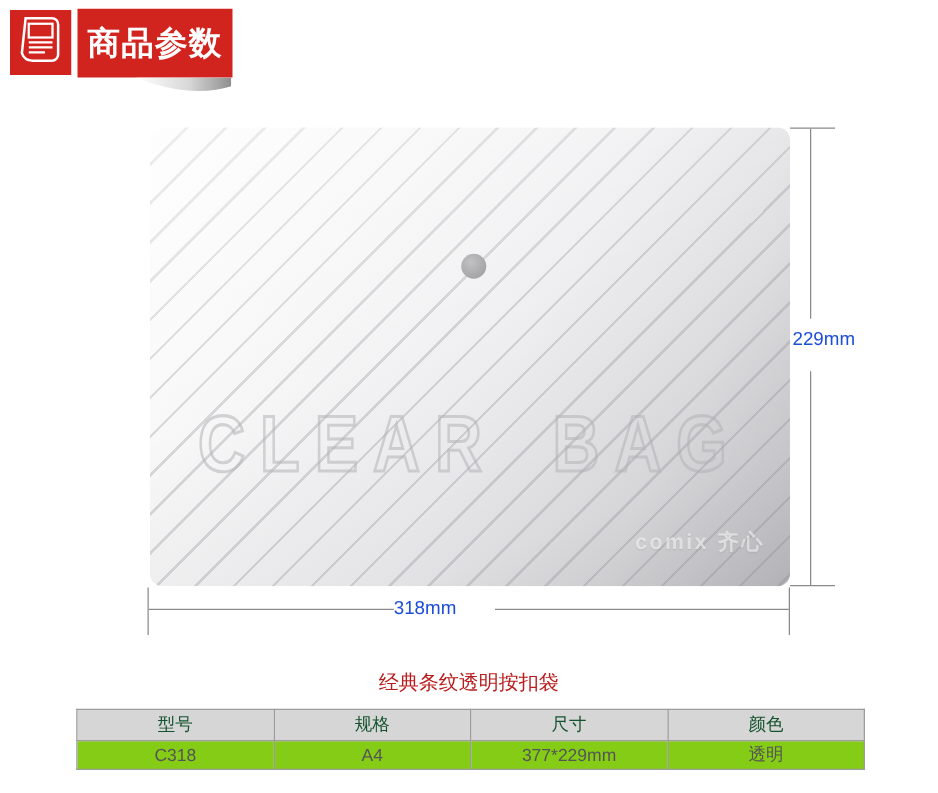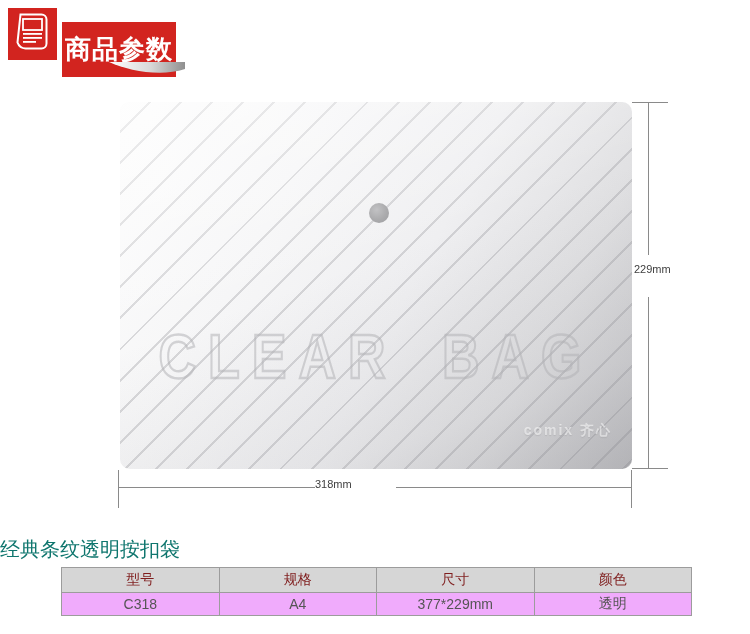--- a/index.html
+++ b/index.html
@@ -12,23 +12,23 @@
   }
   .abs { position: absolute; }
 
   
   .icon-tile {
     left: 8px; top: 8px; width: 49px; height: 52px;
     background: #d2241f;
     display: flex; align-items: center; justify-content: center;
   }
   .banner {
-    left: 62px; top: 7px; width: 114px; height: 55px;
+    left: 62px; top: 7px; width: 124px; height: 55px;
     background: #d2241f;
-    display: flex; align-items: center; justify-content: center; margin-top: 15px;
+    display: flex; align-items: center; justify-content: center;
   }
   .banner-label {
     color: #ffffff; font-size: 26px; font-weight: bold; letter-spacing: 1px;
     white-space: nowrap;
   }
   .banner-fold { left: 109px; top: 62px; width: 76px; height: 17px; }
 
   
   .bag {
     left: 120px; top: 102px; width: 512px; height: 367px;
@@ -56,44 +56,44 @@
     left: 0; top: 224px; width: 100%; text-align: center;
     font-size: 52px; font-weight: bold; letter-spacing: 12px; word-spacing: 18px;
     color: #e7e7e9;
     -webkit-text-fill-color: transparent;
     -webkit-text-stroke: 2px rgba(178,178,182,0.55);
     transform: scaleY(1.22); transform-origin: center;
     white-space: nowrap;
   }
   .bag-brand {
     right: 20px; top: 320px;
-    font-size: 14px; font-weight: bold; letter-spacing: 2px;
+    font-size: 17px; font-weight: bold; letter-spacing: 2px;
     color: rgba(255,255,255,0.55);
     text-shadow: 0 1px 1px rgba(130,130,135,0.25);
   }
 
   
   .dim-line { background: #8a8a8a; }
-  .dim-text { color: #404040; font-size: 11px; white-space: nowrap; }
+  .dim-text { color: #1d4ed8; font-size: 15px; white-space: nowrap; }
 
   
   .caption {
     left: 0; top: 536px; width: 100%;
-    color: #0f766e; font-size: 20px;
+    text-align: center; color: #b91c1c; font-size: 16px;
   }
   table.spec {
     position: absolute; left: 61px; top: 567px; width: 631px;
     border-collapse: collapse; table-layout: fixed;
   }
   table.spec th, table.spec td {
     border: 1px solid #9c9c9c; text-align: center;
     font-size: 14px; font-weight: normal;
   }
-  table.spec th { background: #d6d6d6; color: #7f1d1d; height: 25px; }
-  table.spec td { background: #f0abfc; color: #555555; height: 23px; }
+  table.spec th { background: #d6d6d6; color: #14532d; height: 25px; }
+  table.spec td { background: #84cc16; color: #555555; height: 23px; }
 </style>
 </head>
 <body>
 
 <div class="abs icon-tile">
   <span>
     <svg width="33" height="38" viewBox="0 0 33 38">
       <path d="M4.5 1.5 h21 a5 5 0 0 1 5 5 v24 a5 5 0 0 1 -5 5 h-16 a9 9 0 0 1 -8 -6 z" fill="none" stroke="#ffffff" stroke-width="2"></path>
       <rect x="7" y="6" width="19" height="11" fill="none" stroke="#ffffff" stroke-width="1.8"></rect>
       <rect x="7" y="20" width="19" height="1.8" fill="#ffffff"></rect>

